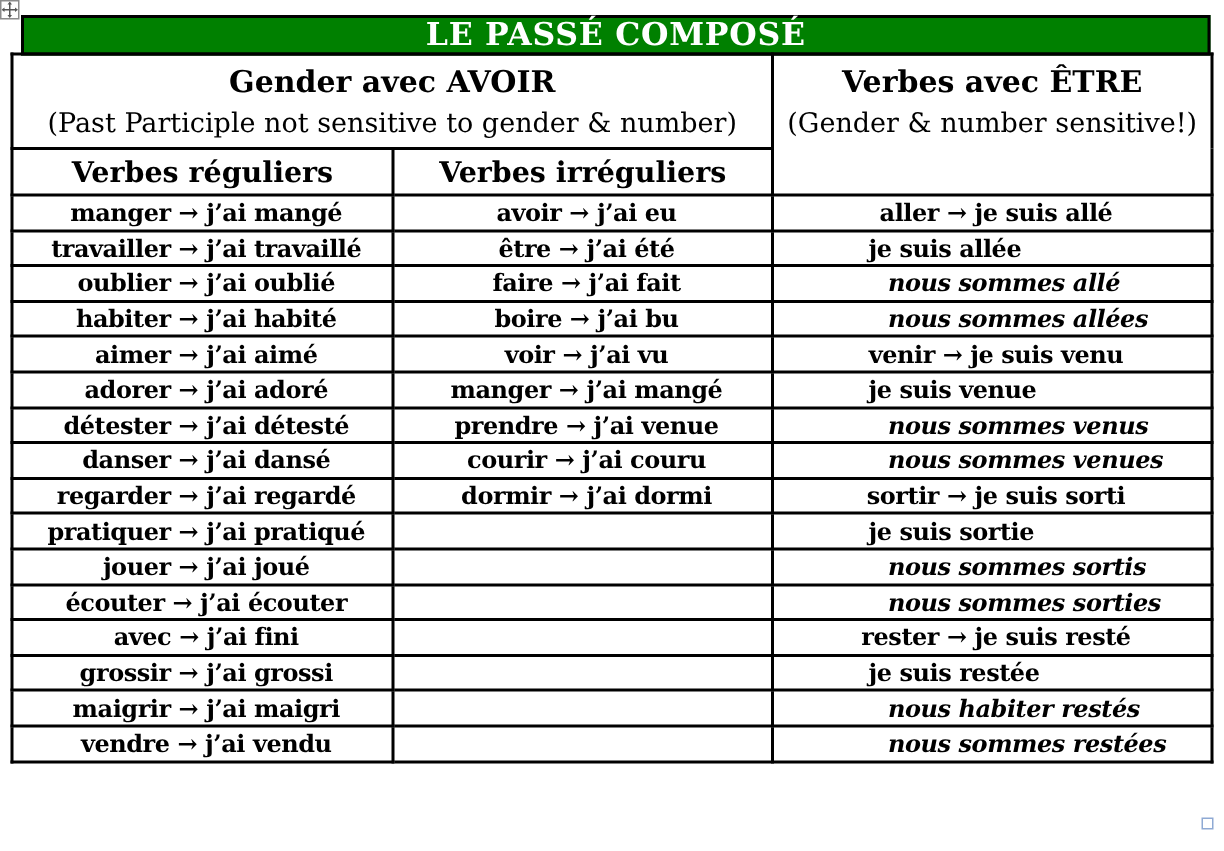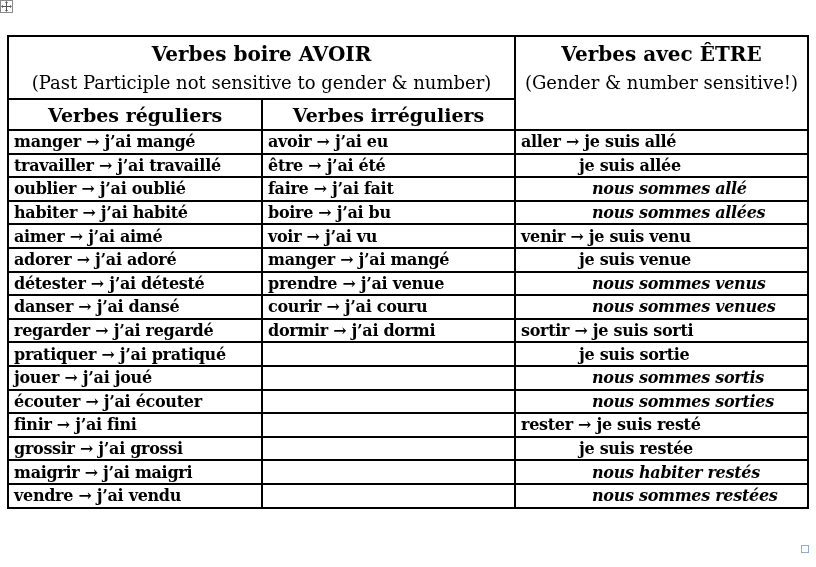--- a/index.html
+++ b/index.html
@@ -28,52 +28,53 @@
   col.c1 { width:254px; } col.c2 { width:253px; } col.c3 { width:293px; }
   td { border:2px solid #000; vertical-align:middle; overflow:hidden; white-space:nowrap; }
 
   td.hdr { height:63px; vertical-align:top; text-align:center; }
   .hdr-line1 { font-weight:bold; font-size:20px; line-height:30px; padding-top:2px; }
   .hdr-line2 { font-weight:normal; font-size:18px; line-height:27px; }
 
   td.subhdr { height:31px; text-align:center; font-weight:bold; font-size:19px;margin-left:16px; }
 
   tr.data td { height:23.6px; font-weight:bold; font-size:16px; letter-spacing:-0.3px; }
-  td.ind0 { padding-left:5px; }
+  td.ind0 { padding-left:5px;text-align:center; }
   td.ind1 { padding-left:63px; }
   td.ind2 { padding-left:76px;font-style:italic; }
 </style>
 </head>
 <body>
 
 <div class="stage">
 
   <div class="move-handle">
     <svg width="11" height="11" viewBox="0 0 11 11">
       <line x1="5.5" y1="1.5" x2="5.5" y2="9.5" stroke="#555" stroke-width="1"></line>
       <line x1="1.5" y1="5.5" x2="9.5" y2="5.5" stroke="#555" stroke-width="1"></line>
       <polygon points="5.5,0 4,2 7,2" fill="#555"></polygon>
       <polygon points="5.5,11 4,9 7,9" fill="#555"></polygon>
       <polygon points="0,5.5 2,4 2,7" fill="#555"></polygon>
       <polygon points="11,5.5 9,4 9,7" fill="#555"></polygon>
     </svg>
   </div>
 
+  <div class="title-row">LE PASSÉ COMPOSÉ</div>
 
   <table class="pc">
     <colgroup>
         <col class="c1">
         <col class="c2">
         <col class="c3">
       </colgroup>
 
     <tbody>
         <tr>
       <td class="hdr" colspan="2">
-        <div class="hdr-line1">Verbes boire AVOIR</div>
+        <div class="hdr-line1">Gender avec AVOIR</div>
         <div class="hdr-line2">(Past Participle not sensitive to gender &amp; number)</div>
       </td>
       <td class="hdr" rowspan="2">
         <div class="hdr-line1">Verbes avec ÊTRE</div>
         <div class="hdr-line2">(Gender &amp; number sensitive!)</div>
       </td>
     </tr>
 
     <tr>
       <td class="subhdr">Verbes réguliers</td>
@@ -134,21 +135,21 @@
           <td class="ind0">jouer → j’ai joué</td>
           <td class="ind0"></td>
           <td class="ind2">nous sommes sortis</td>
         </tr>
     <tr class="data">
           <td class="ind0">écouter → j’ai écouter</td>
           <td class="ind0"></td>
           <td class="ind2">nous sommes sorties</td>
         </tr>
     <tr class="data">
-          <td class="ind0">finir → j’ai fini</td>
+          <td class="ind0">avec → j’ai fini</td>
           <td class="ind0"></td>
           <td class="ind0">rester → je suis resté</td>
         </tr>
     <tr class="data">
           <td class="ind0">grossir → j’ai grossi</td>
           <td class="ind0"></td>
           <td class="ind1">je suis restée</td>
         </tr>
     <tr class="data">
           <td class="ind0">maigrir → j’ai maigri</td>

